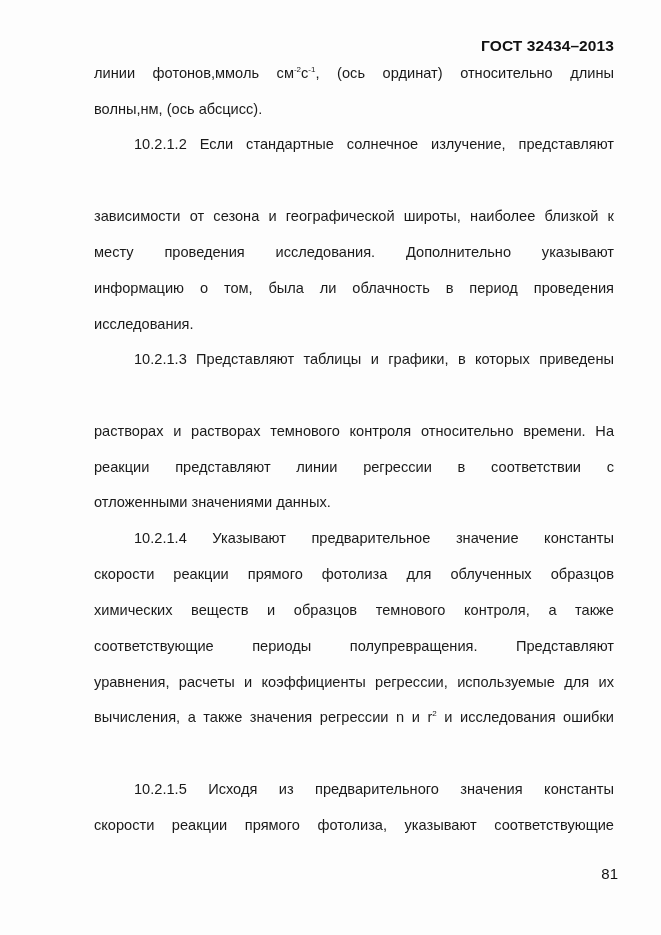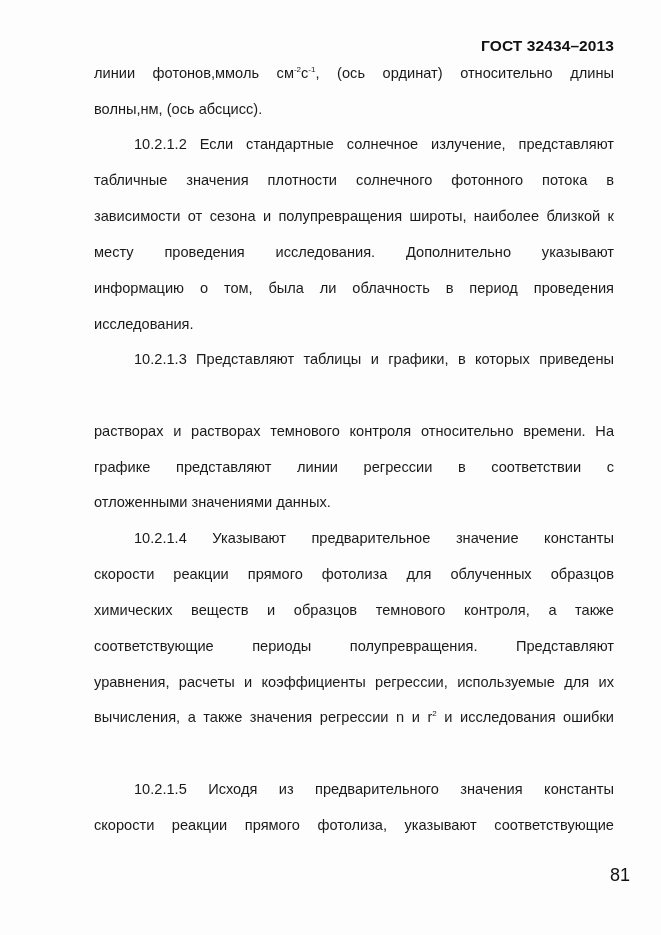--- a/index.html
+++ b/index.html
@@ -46,47 +46,46 @@
       left: 134px;
       width: 480px;
     }
     sup {
       font-size: 8px;
       vertical-align: 6px;
       line-height: 0;
     }
     .page-number {
       position: absolute;
-      right: 31px;
+      right: 43px;
       top: 865px;
-      font-size: 18px;
+      font-size: 15px;
       color: #111;
     }
   </style>
 </head>
 <body>
 
 <div class="page">
 
   <div class="header">ГОСТ 32434–2013</div>
 
   <div class="line justify" style="top:64px"><span>линии фотонов,ммоль см</span><sup>-2</sup><span>с</span><sup>-1</sup><span>, (ось ординат) относительно длины</span></div>
 
   <div class="line" style="top:100px">волны,нм, (ось абсцисс).</div>
 
   <div class="line justify indent" style="top:135px">10.2.1.2 Если стандартные солнечное излучение, представляют</div>
-  <div class="line justify" style="top:171px">табличные значения плотности солнечного фотонного потока в</div>
-  <div class="line justify" style="top:207px">зависимости от сезона и полупревращения широты, наиболее близкой к</div>
+  <div class="line justify" style="top:207px">зависимости от сезона и географической широты, наиболее близкой к</div>
   <div class="line justify" style="top:243px">месту проведения исследования. Дополнительно указывают</div>
   <div class="line justify" style="top:279px">информацию о том, была ли облачность в период проведения</div>
   <div class="line" style="top:315px">исследования.</div>
 
   <div class="line justify indent" style="top:350px">10.2.1.3 Представляют таблицы и графики, в которых приведены</div>
   <div class="line justify" style="top:422px">растворах и растворах темнового контроля относительно времени. На</div>
-  <div class="line justify" style="top:458px">графике представляют линии регрессии в соответствии с</div>
+  <div class="line justify" style="top:458px">реакции представляют линии регрессии в соответствии с</div>
   <div class="line" style="top:493px">отложенными значениями данных.</div>
 
   <div class="line justify indent" style="top:529px">10.2.1.4 Указывают предварительное значение константы</div>
   <div class="line justify" style="top:565px">скорости реакции прямого фотолиза для облученных образцов</div>
   <div class="line justify" style="top:601px">химических веществ и образцов темнового контроля, а также</div>
   <div class="line justify" style="top:637px">соответствующие периоды полупревращения. Представляют</div>
   <div class="line justify" style="top:673px">уравнения, расчеты и коэффициенты регрессии, используемые для их</div>
   <div class="line justify" style="top:708px"><span>вычисления, а также значения регрессии n и r</span><sup>2</sup><span> и исследования ошибки</span></div>
 
   <div class="line justify indent" style="top:780px">10.2.1.5 Исходя из предварительного значения константы</div>

